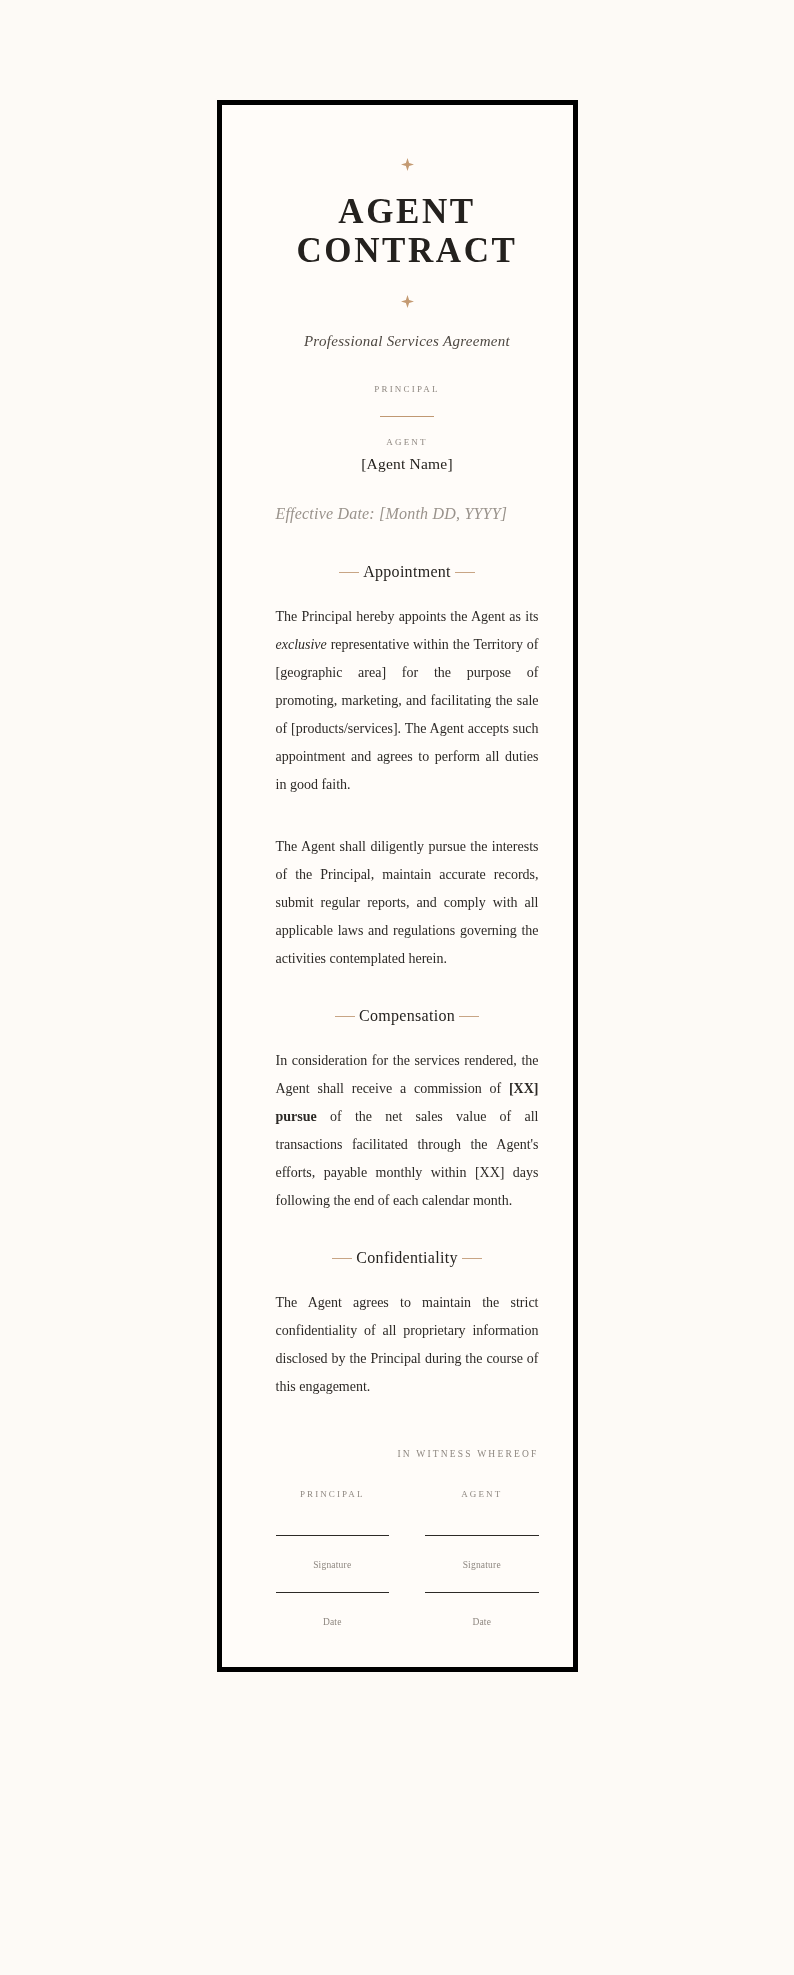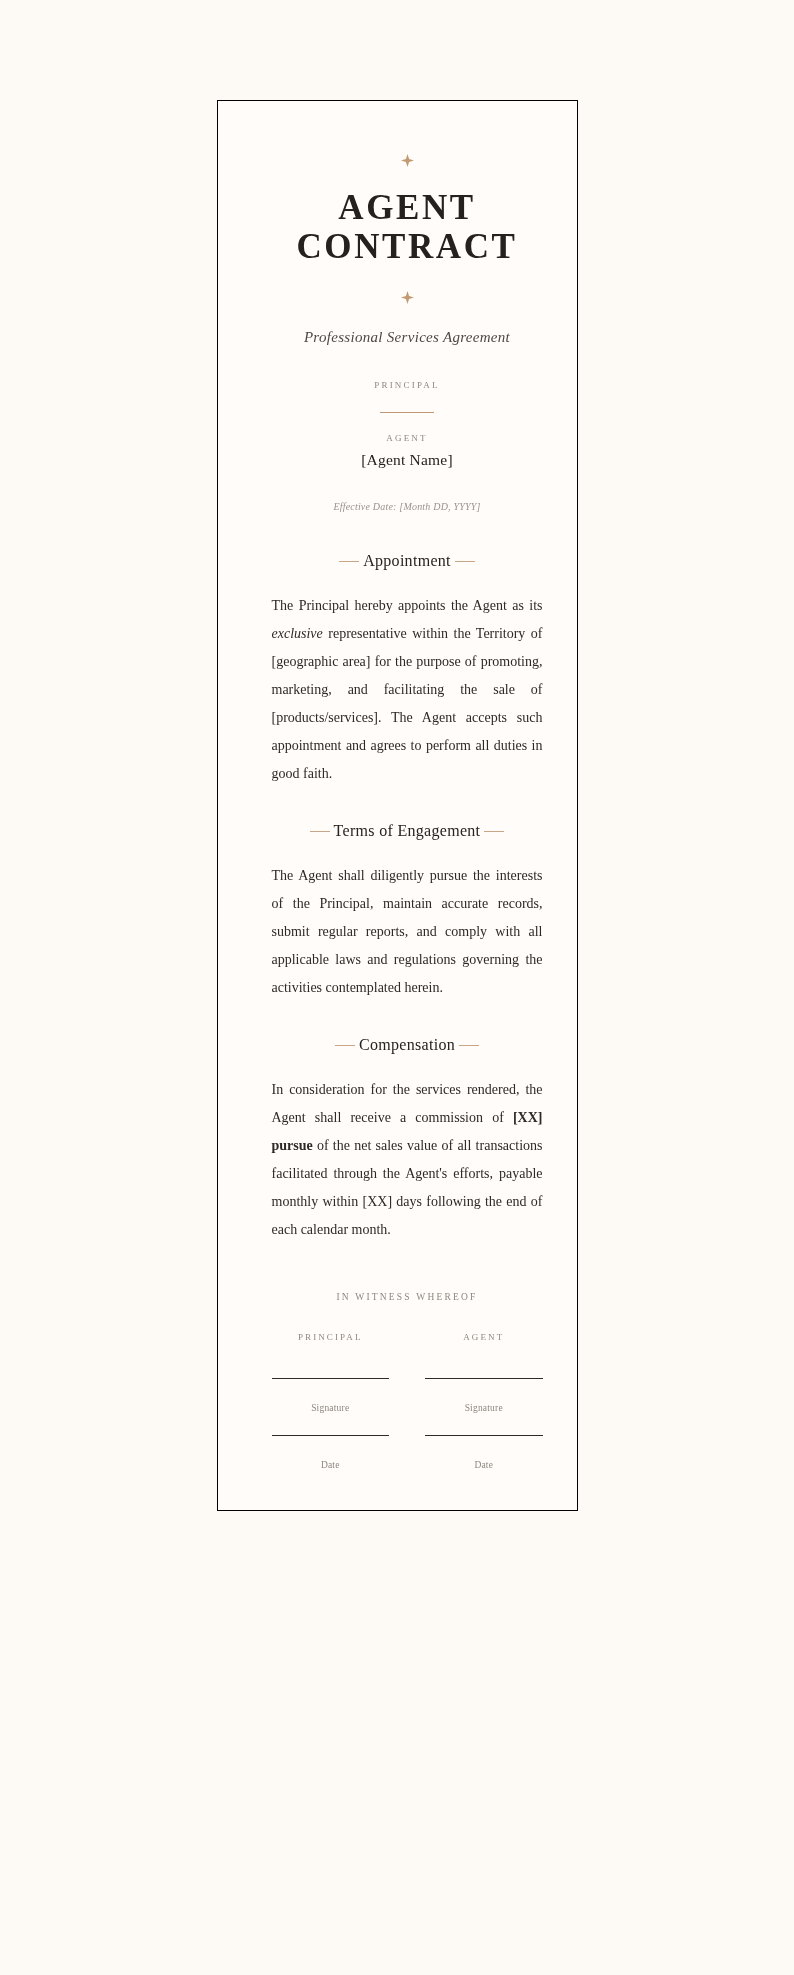--- a/index.html
+++ b/index.html
@@ -21,21 +21,21 @@
     padding: 100px 0 101px 0;
     display: flex;
     justify-content: center;
     align-items: flex-start;
   }
 
   .document {
     width: 361px;
     min-height: 1374px;
     background: #fffcf9;
-    border: 1px solid #000000;
+    border: 5px solid #000000;
     padding: 44px 34px 40px 54px;
   }
 
   
   .ornament {
     display: block;
     margin: 0 auto;
     width: 13px;
     height: 13px;
   }
@@ -81,23 +81,23 @@
 
   .party-divider {
     width: 54px;
     height: 1px;
     background: #c09873;
     margin: 22px auto 20px auto;
     border: 0;
   }
 
   .effective-date {
-    text-align: center;
+    text-align: left;
     font-style: italic;
-    font-size: 10px;
+    font-size: 16px;
     color: #9a938c;
     margin-top: 32px;
     margin-bottom: 40px;
     letter-spacing: 0.2px;
   }
 
   
   .section { margin-bottom: 10px; }
 
   .section-heading {
@@ -129,21 +129,21 @@
     text-align: justify;
     text-justify: inter-word;
     margin-bottom: 34px;
   }
 
   .section-body em { font-style: italic; }
   .section-body strong { font-weight: 700; }
 
   
   .witness {
-    text-align: center;
+    text-align: right;
     font-size: 9.5px;
     letter-spacing: 2.2px;
     color: #8e8780;
     text-transform: uppercase;
     margin-top: 48px;
     margin-bottom: 30px;
   }
 
   .sign-grid {
     display: grid;
@@ -218,40 +218,43 @@
       <section class="section">
         <div class="section-heading">
           <span class="rule"></span>
           <span class="heading-text">Appointment</span>
           <span class="rule"></span>
         </div>
         <p class="section-body">The Principal hereby appoints the Agent as its <em>exclusive</em> representative within the Territory of [geographic area] for the purpose of promoting, marketing, and facilitating the sale of [products/services]. The Agent accepts such appointment and agrees to perform all duties in good faith.</p>
       </section>
 
       <section class="section">
-        <div class="section-heading">
-          <span class="rule"></span>
-          <span class="heading-text">Terms of Engagement</span>
-          <span class="rule"></span>
-        </div>
         <p class="section-body">The Agent shall diligently pursue the interests of the Principal, maintain accurate records, submit regular reports, and comply with all applicable laws and regulations governing the activities contemplated herein.</p>
       </section>
 
       <section class="section">
         <div class="section-heading">
           <span class="rule"></span>
           <span class="heading-text">Compensation</span>
           <span class="rule"></span>
         </div>
         <p class="section-body">In consideration for the services rendered, the Agent shall receive a commission of <strong>[XX] pursue</strong> of the net sales value of all transactions facilitated through the Agent's efforts, payable monthly within [XX] days following the end of each calendar month.</p>
       </section>
 
       <section class="section">
       </section>
 
+      <section class="section">
+        <div class="section-heading">
+          <span class="rule"></span>
+          <span class="heading-text">Confidentiality</span>
+          <span class="rule"></span>
+        </div>
+        <p class="section-body">The Agent agrees to maintain the strict confidentiality of all proprietary information disclosed by the Principal during the course of this engagement.</p>
+      </section>
 
     </div>
 
     <div class="witness">IN WITNESS WHEREOF</div>
 
     <div class="sign-grid">
 
       <div class="sign-col">
         <div class="sign-role">PRINCIPAL</div>
         <div class="sign-line"></div>

